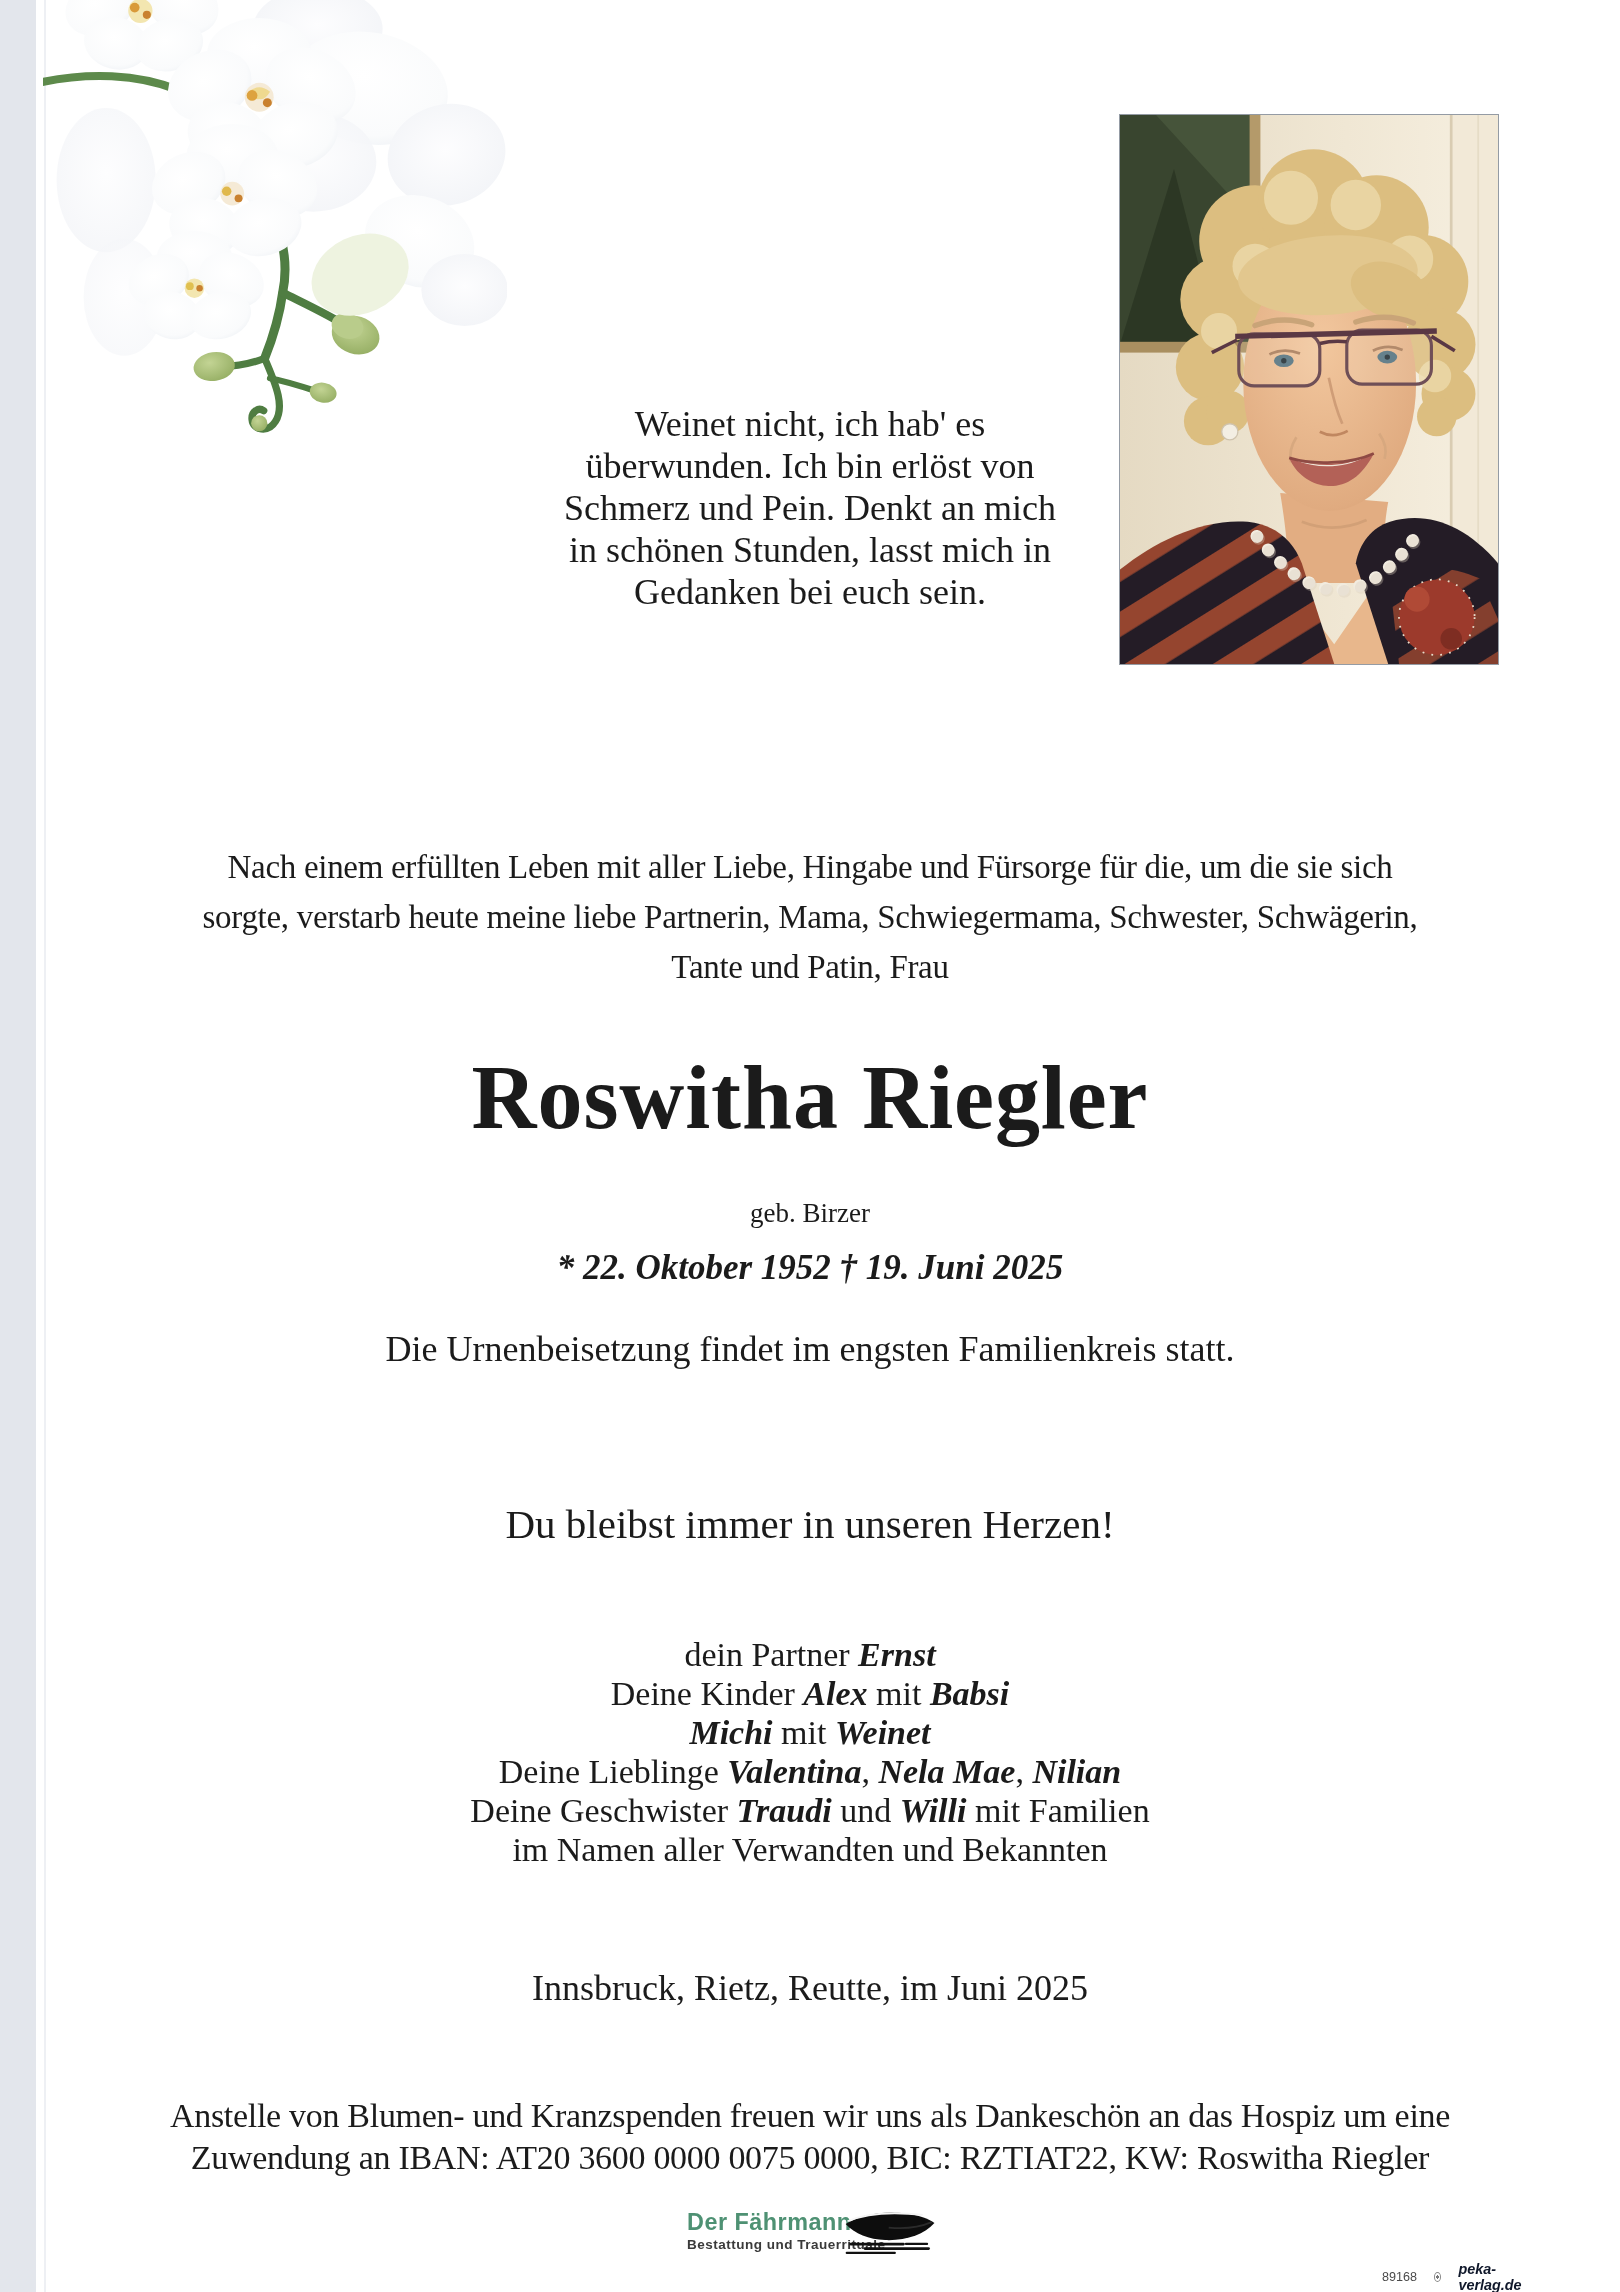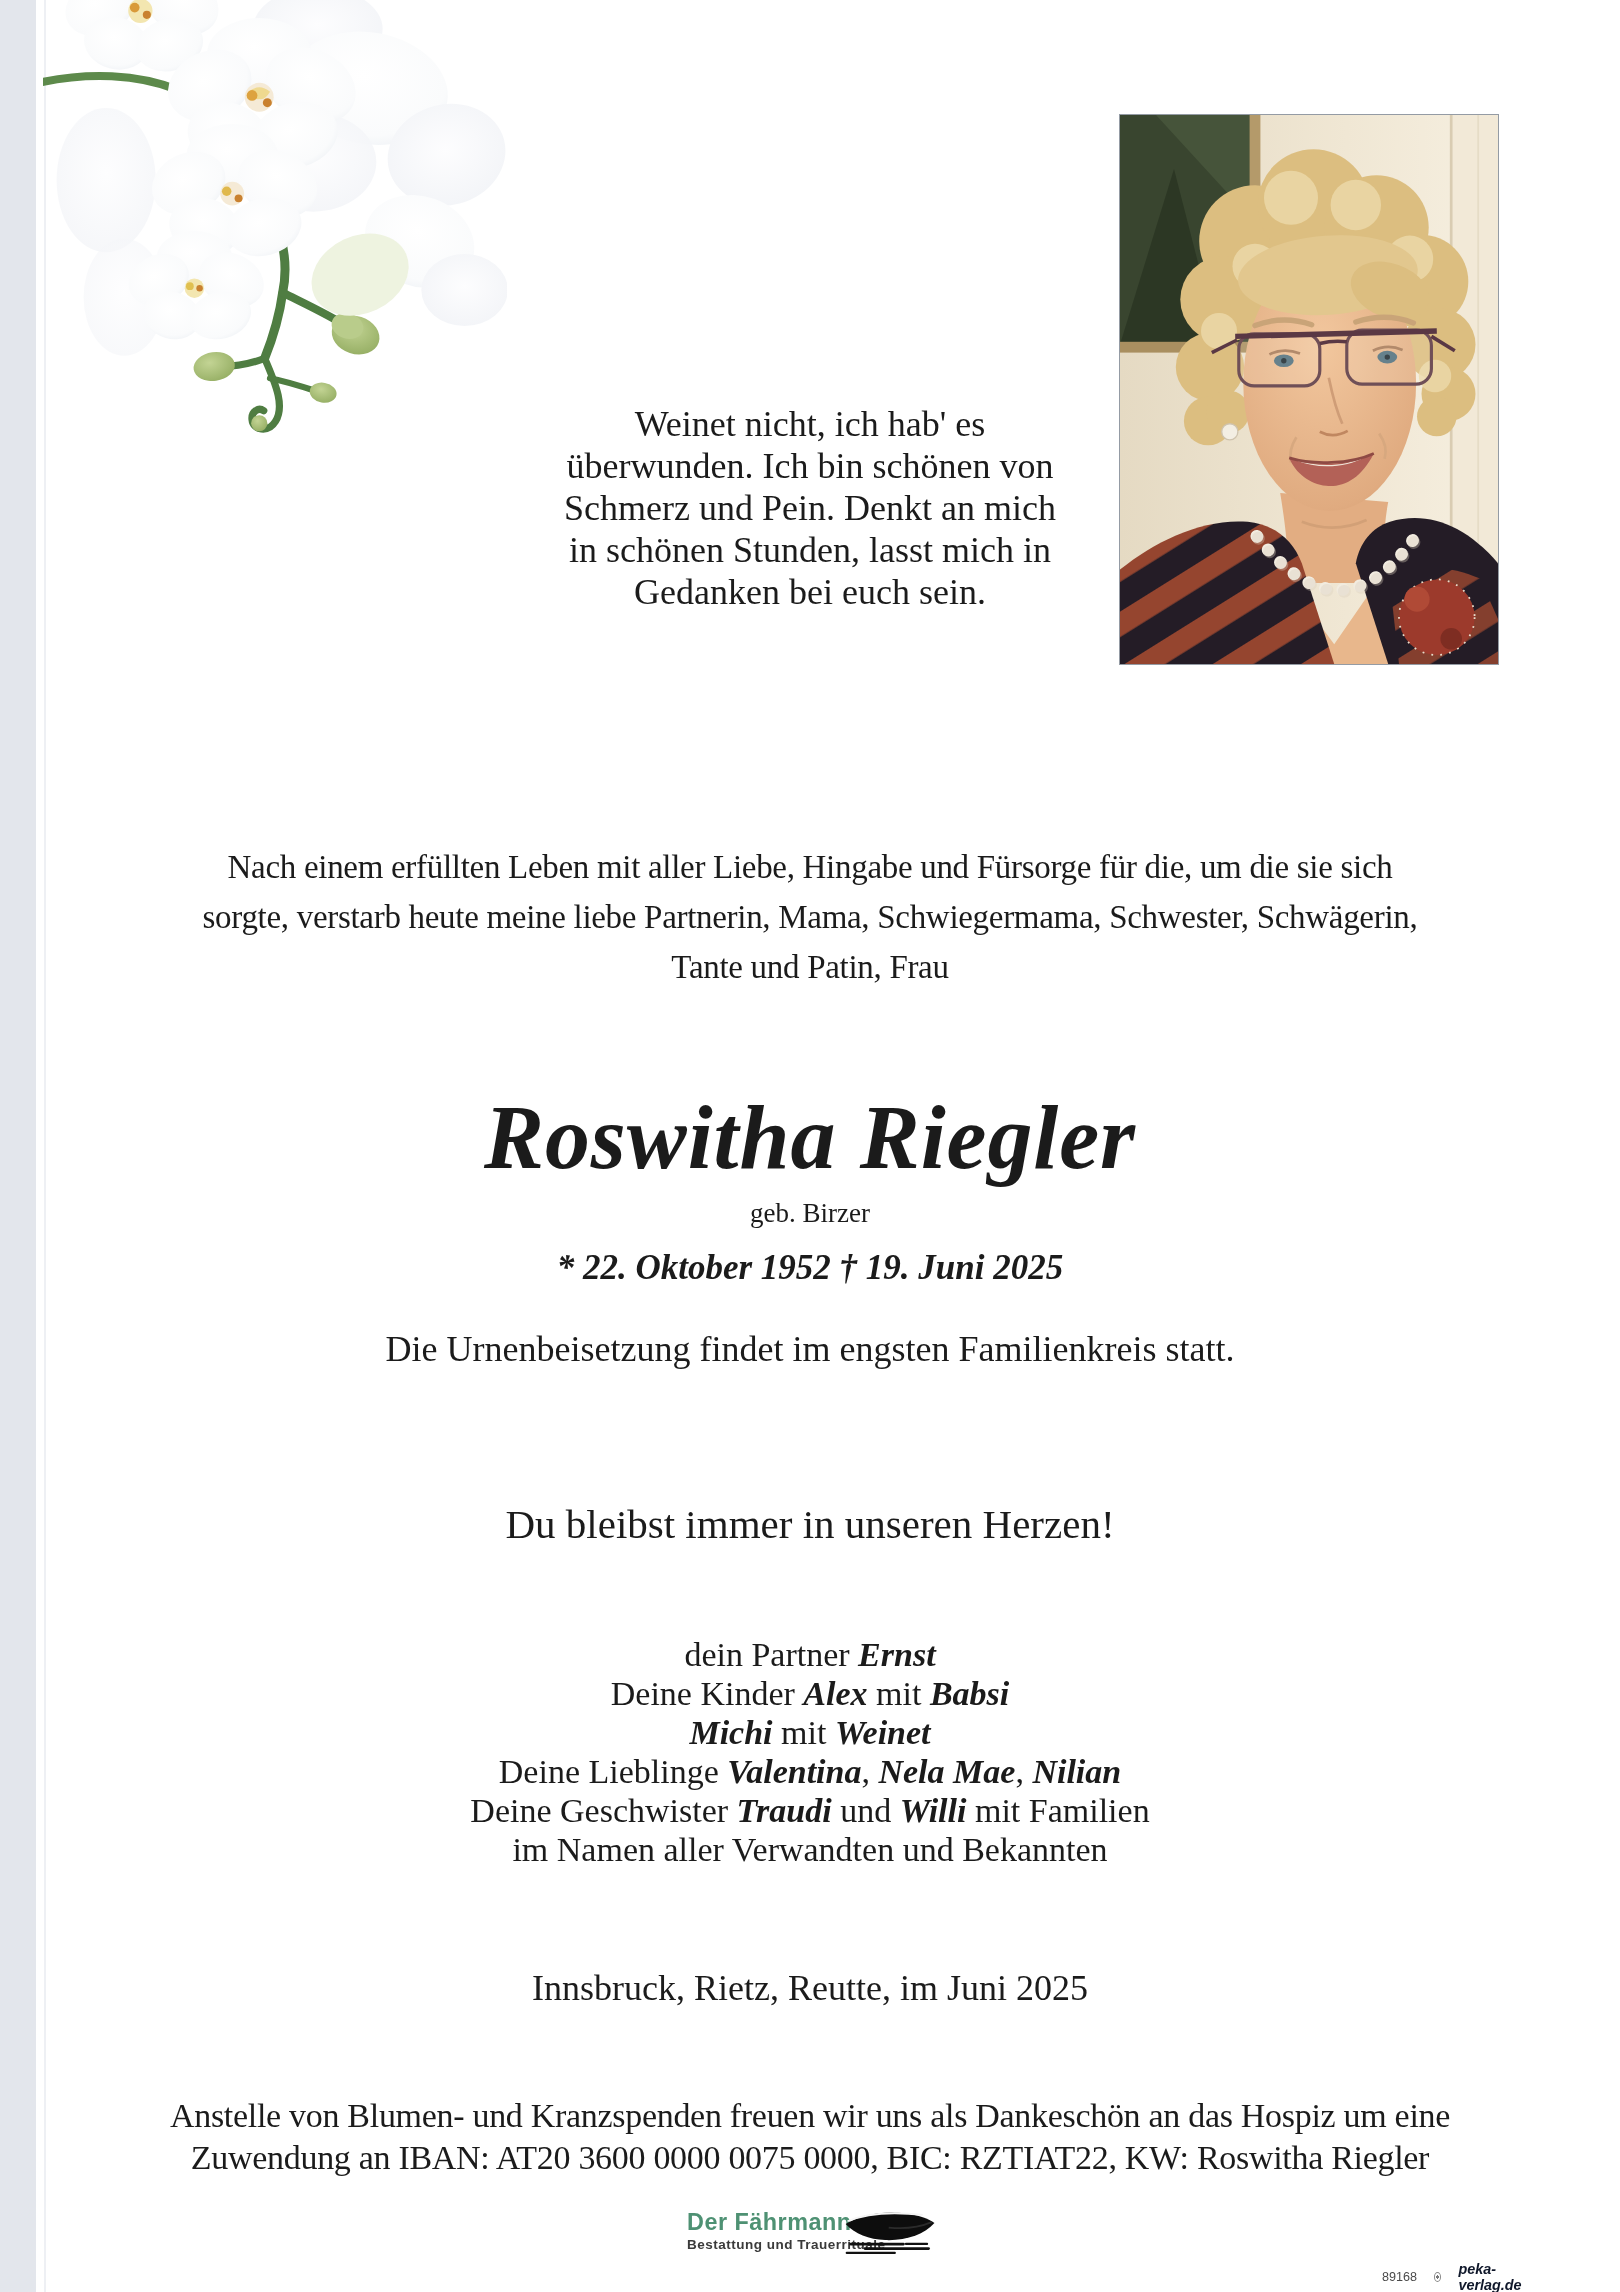--- a/index.html
+++ b/index.html
@@ -17,22 +17,22 @@
   .orchid{position:absolute;left:43px;top:0;width:464px;height:815px;}
   .photo{
     position:absolute;left:1119px;top:114px;width:378px;height:549px;
     border:1.8px solid #949ba4;box-sizing:content-box;background:#efe6d2;
   }
   .photo svg{display:block;}
   .centered{position:absolute;left:0;width:1620px;text-align:center;}
   .quote{top:403px;font-size:36px;line-height:42px;}
   .intro{top:842px;font-size:33px;line-height:50px;letter-spacing:-0.3px;}
   .name{
-    top:1086px;font-size:90px;line-height:104px;margin:0;
-    font-weight:bold;font-style:italic;letter-spacing:0.9px;
+    top:1046px;font-size:90px;line-height:104px;margin:0;
+    font-weight:bold;letter-spacing:0.9px;
   }
   .maiden{top:1190px;font-size:27px;line-height:47px;font-family:Liberation Serif, serif;}
   .dates{top:1247px;font-size:35px;line-height:41px;font-weight:bold;font-style:italic;}
   .urn{top:1329px;font-size:36px;line-height:41px;}
   .farewell{top:1501px;font-size:41px;line-height:47px;}
   .family{top:1635px;font-size:34px;line-height:39px;}
   .fam-b{font-weight:bold;font-style:italic;}
   .city{top:1968px;font-size:36px;line-height:41px;}
   .donation{top:2095px;font-size:34px;line-height:42px;letter-spacing:-0.3px;}
   .brand{
@@ -257,21 +257,21 @@
       <circle cx="330" cy="538" r="14" fill="#b04a36"></circle>
       <circle cx="368" cy="582" r="12" fill="#7e2d22"></circle>
 
       <path d="M 152,468 Q 245,588 330,466" fill="none" stroke="#f2ece0" stroke-width="14" stroke-linecap="round" stroke-dasharray="0.5 19"></path>
       <path d="M 152,468 Q 245,588 330,466" fill="none" stroke="#d9cfbd" stroke-width="14" stroke-linecap="round" stroke-dasharray="0.5 19" opacity="0.35" transform="translate(1.5,2)"></path>
     </svg>
   </div>
 
   <div class="centered quote">
     <div>Weinet nicht, ich hab' es</div>
-    <div>überwunden. Ich bin schönen von</div>
+    <div>überwunden. Ich bin erlöst von</div>
     <div>Schmerz und Pein. Denkt an mich</div>
     <div>in schönen Stunden, lasst mich in</div>
     <div>Gedanken bei euch sein.</div>
   </div>
 
   <div class="centered intro">
     <div>Nach einem erfüllten Leben mit aller Liebe, Hingabe und Fürsorge für die, um die sie sich</div>
     <div>sorgte, verstarb heute meine liebe Partnerin, Mama, Schwiegermama, Schwester, Schwägerin,</div>
     <div>Tante und Patin, Frau</div>
   </div>

